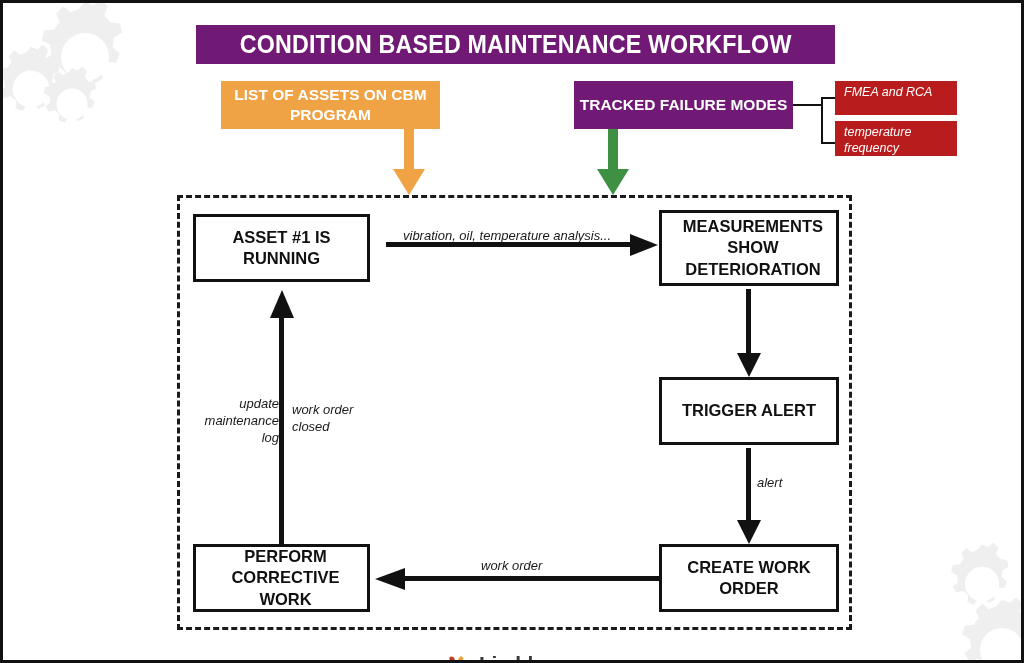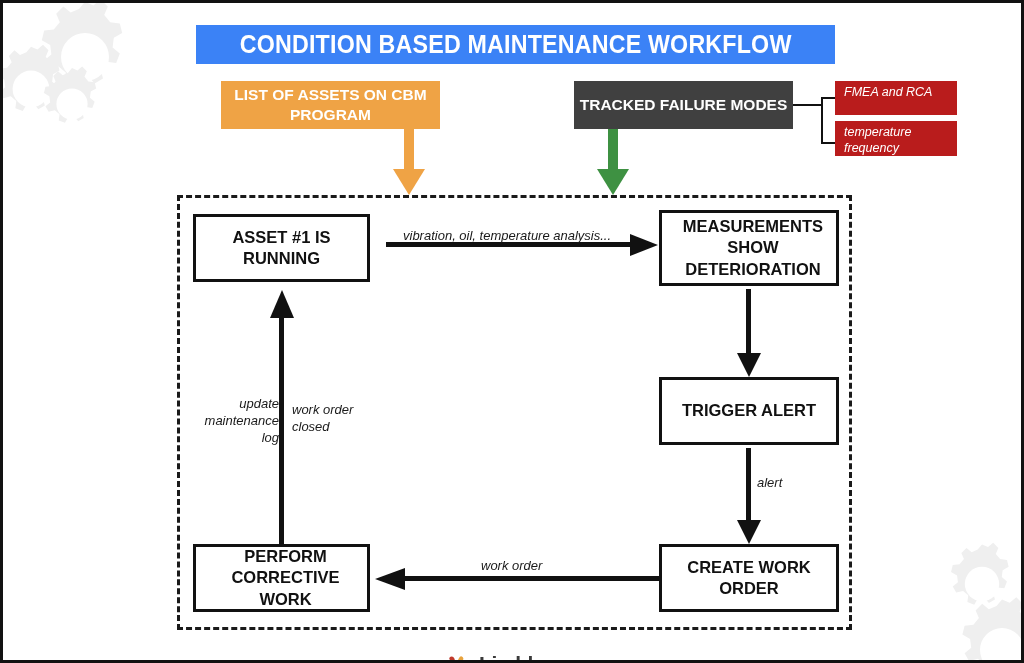--- a/index.html
+++ b/index.html
@@ -29,21 +29,21 @@
   }
   .gear { position: absolute; }
 
   
   #title-banner {
     position: absolute;
     left: 193px;
     top: 22px;
     width: 639px;
     height: 39px;
-    background: #3b82f6;
+    background: #701a75;
     z-index: 5;
     display: flex;
     align-items: center;
     justify-content: center;
   }
   #title-banner .title-text {
     color: #ffffff;
     font-size: 25px;
     font-weight: bold;
     letter-spacing: 0.2px;
@@ -65,21 +65,21 @@
     z-index: 5;
   }
   #assets-box {
     left: 218px; top: 78px;
     width: 219px; height: 48px;
     background: #EFA345;
   }
   #failure-box {
     left: 571px; top: 78px;
     width: 219px; height: 48px;
-    background: #404040;
+    background: #701a75;
   }
 
   
   .tag-box {
     position: absolute;
     background: #b91c1c;
     color: #ffffff;
     font-style: italic;
     font-size: 12.5px;
     line-height: 1.25;

